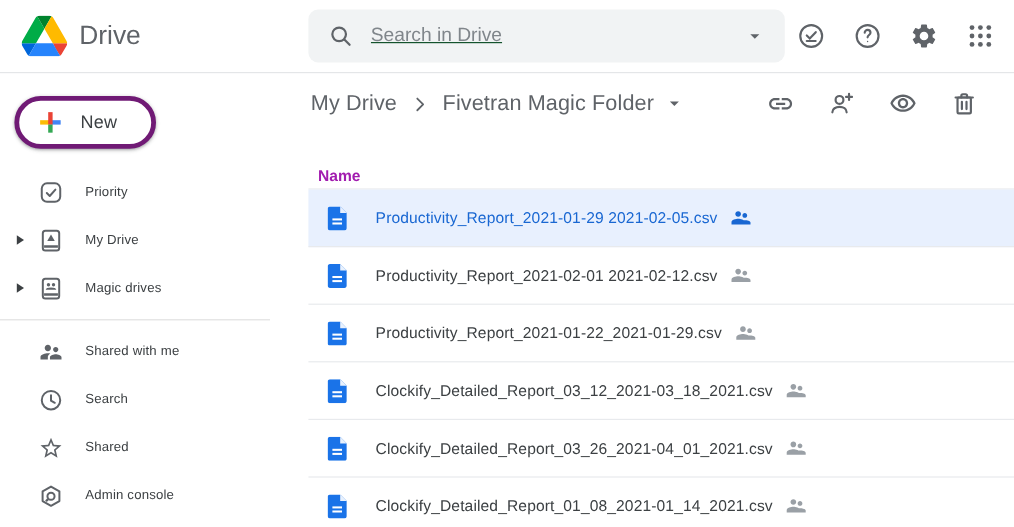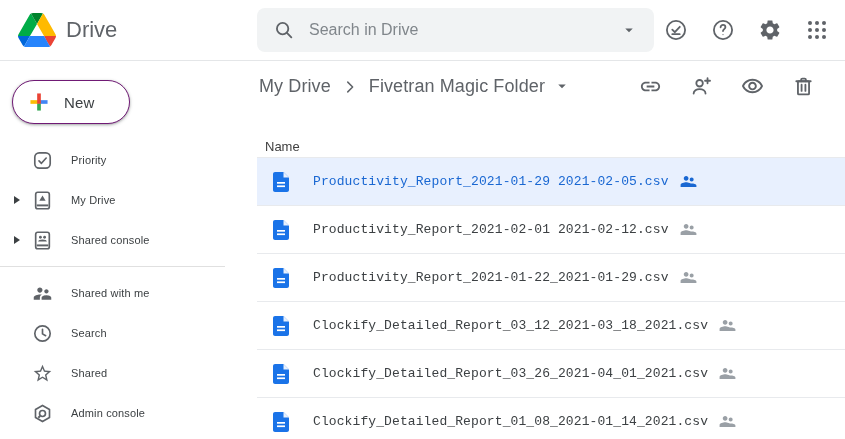--- a/index.html
+++ b/index.html
@@ -9,33 +9,33 @@
 
   
   .topbar { height:61px; min-height:61px; display:flex; align-items:center; border-bottom:1px solid #e4e6e8; }
   .logo-section { width:257px; display:flex; align-items:center; padding-left:18px; }
   .drive-logo { width:38px; height:34px; }
   .app-name { font-size:22px; color:#5f6368; margin-left:10px; }
   .search-box { width:397px; height:44px; background:#f1f3f4; border-radius:8px;
     display:flex; align-items:center; padding:0 16px; }
   .search-box .mag { width:22px; height:22px; color:#5f6368; flex:none; }
   .search-input { flex:1; border:none; outline:none; background:transparent;
-    font-size:16px; color:#14532d; margin-left:14px; font-family:inherit; }
+    font-size:16px; color:#14532d; margin-left:14px; font-family:inherit;text-decoration:underline; }
   .search-input::placeholder { color:#80868b; }
   .search-caret { width:18px; height:18px; color:#5f6368; flex:none; }
   .topbar-actions { margin-left:auto; display:flex; align-items:center; gap:23px; padding-right:16px; }
   .tb-icon { width:24px; height:24px; color:#5f6368; cursor:pointer; }
 
   
   .body { flex:1; display:flex; min-height:0; }
 
   
   .sidebar { width:257px; min-width:257px; padding-top:19px; }
   .new-button { margin-left:12px; width:118px; height:44px; background:#fff;
-    border:1px solid #701a75; border-radius:24px; display:flex; align-items:center;
+    border:4px solid #701a75; border-radius:24px; display:flex; align-items:center;
     padding-left:15px; box-shadow:0 1px 2px rgba(60,64,67,.3), 0 1px 3px 1px rgba(60,64,67,.15);
     cursor:pointer; }
   .new-plus { width:22px; height:22px; }
   .new-label { font-size:15px; color:#3c4043; margin-left:14px; letter-spacing:.2px; }
   .nav { margin-top:16px; }
   .nav-item { height:40px; display:flex; align-items:center; padding-left:8px; cursor:pointer; }
   .expander { width:18px; display:flex; justify-content:center; align-items:center; }
   .expander .tri { width:0; height:0; border-left:6px solid #3c4043;
     border-top:4.5px solid transparent; border-bottom:4.5px solid transparent; }
   .nav-icon { width:21px; height:21px; margin-left:6px; color:#5f6368; flex:none; }
@@ -46,26 +46,26 @@
   .main { flex:1; display:flex; flex-direction:column; min-width:0; }
   .breadcrumb-bar { height:50px; min-height:50px; display:flex; align-items:center; padding:0 30px 0 2px; }
   .crumb { font-size:18px; color:#5f6368; cursor:pointer; letter-spacing:.1px; }
   .crumb-chev { width:18px; height:18px; color:#5f6368; margin:2px 10px 0 10px; }
   .folder-caret { width:18px; height:18px; color:#5f6368; margin-left:8px; cursor:pointer; }
   .toolbar { margin-left:auto; display:flex; align-items:center; gap:28px; }
   .toolbar .tb-icon { width:23px; height:23px; }
   .main-divider { height:1px; background:#e8eaed; }
   .list-header { height:47px; min-height:47px; display:flex; align-items:center;
     padding-left:8px; border-bottom:1px solid #e8eaed; }
-  .list-header span { font-size:13px; color:#404040; font-weight:400;margin-top:25px; }
+  .list-header span { font-size:13px; color:#a21caf; font-weight:700;margin-top:25px; }
   .file-row { height:48px; min-height:48px; display:flex; align-items:center;
     padding-left:16px; border-bottom:1px solid #e8eaed; cursor:pointer; }
   .file-row.selected { background:#e8f0fe; }
   .doc-icon { width:16px; height:20px; flex:none; }
-  .file-name { margin-left:24px; font-size:13px; font-weight:500; color:#3c4043; letter-spacing:.1px; white-space:nowrap;font-family:Liberation Mono, monospace; }
+  .file-name { margin-left:24px; font-size:13px; font-weight:500; color:#3c4043; letter-spacing:.1px; white-space:nowrap; }
   .file-row.selected .file-name { color:#1967d2; }
   .shared-icon { width:19px; height:19px; margin-left:10px; color:#9aa0a6; flex:none; }
   .file-row.selected .shared-icon { color:#1967d2; }
 </style>
 </head>
 <body>
 
 <div class="app">
 
   <div class="topbar">
@@ -160,21 +160,21 @@
           <span class="expander">
               <span class="tri"></span>
             </span>
           <svg class="nav-icon" viewBox="0 0 24 24" fill="none" stroke="currentColor" stroke-width="1.9" stroke-linejoin="round">
             <rect x="4.2" y="2.6" width="15.6" height="18.8" rx="2.4"></rect>
             <circle cx="9.6" cy="8.3" r="1.6" fill="currentColor" stroke="none"></circle>
             <circle cx="14.4" cy="8.3" r="1.6" fill="currentColor" stroke="none"></circle>
             <path d="M7 13.2c0-1.5 2.2-2.3 5-2.3s5 .8 5 2.3z" fill="currentColor" stroke="none"></path>
             <path d="M5.4 17.6h13.2" stroke-width="2.2"></path>
           </svg>
-          <span class="nav-label">Shared console</span>
+          <span class="nav-label">Magic drives</span>
         </div>
 
         <div class="sidebar-divider"></div>
 
         <div class="nav-item">
           <span class="expander"></span>
           <svg class="nav-icon" viewBox="0 0 24 24" fill="currentColor">
             <path d="M16.5 12c1.38 0 2.49-1.12 2.49-2.5S17.88 7 16.5 7 14 8.12 14 9.5s1.12 2.5 2.5 2.5zM9 11c1.66 0 2.99-1.34 2.99-3S10.66 5 9 5 6 6.34 6 8s1.34 3 3 3zm7.5 3c-1.83 0-5.5.92-5.5 2.75V19h11v-2.25c0-1.83-3.67-2.75-5.5-2.75zM9 13c-2.33 0-7 1.17-7 3.5V19h7v-2.25c0-.85.33-2.34 2.37-3.47C10.5 13.1 9.66 13 9 13z"></path>
           </svg>
           <span class="nav-label">Shared with me</span>

